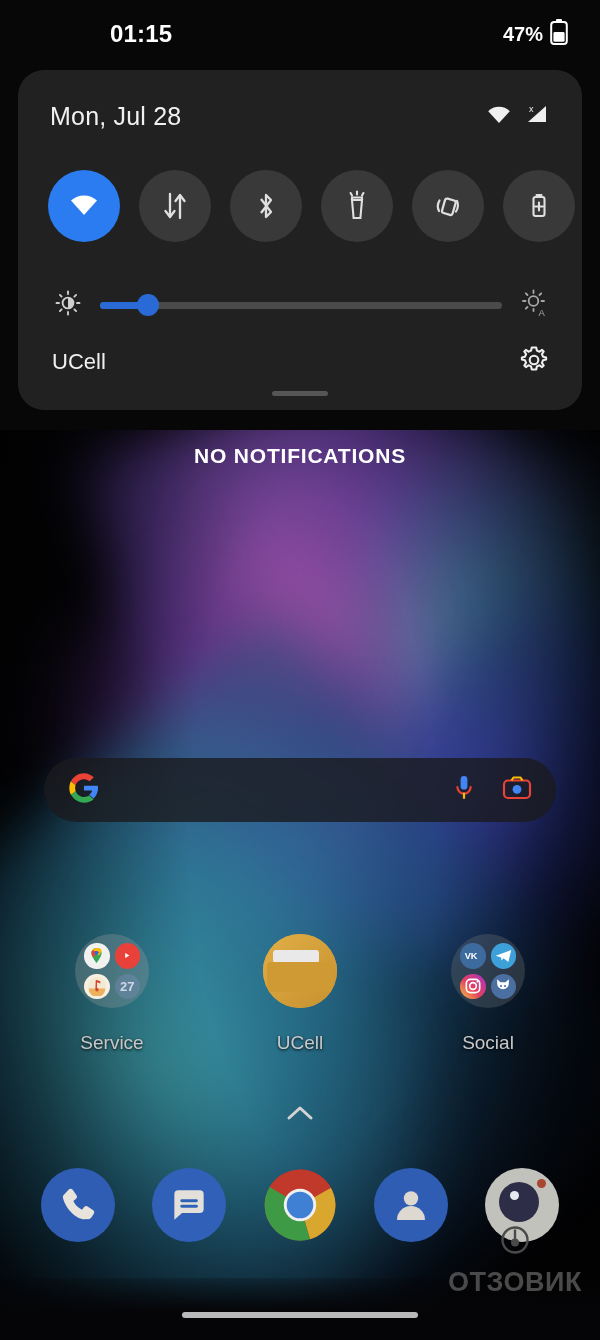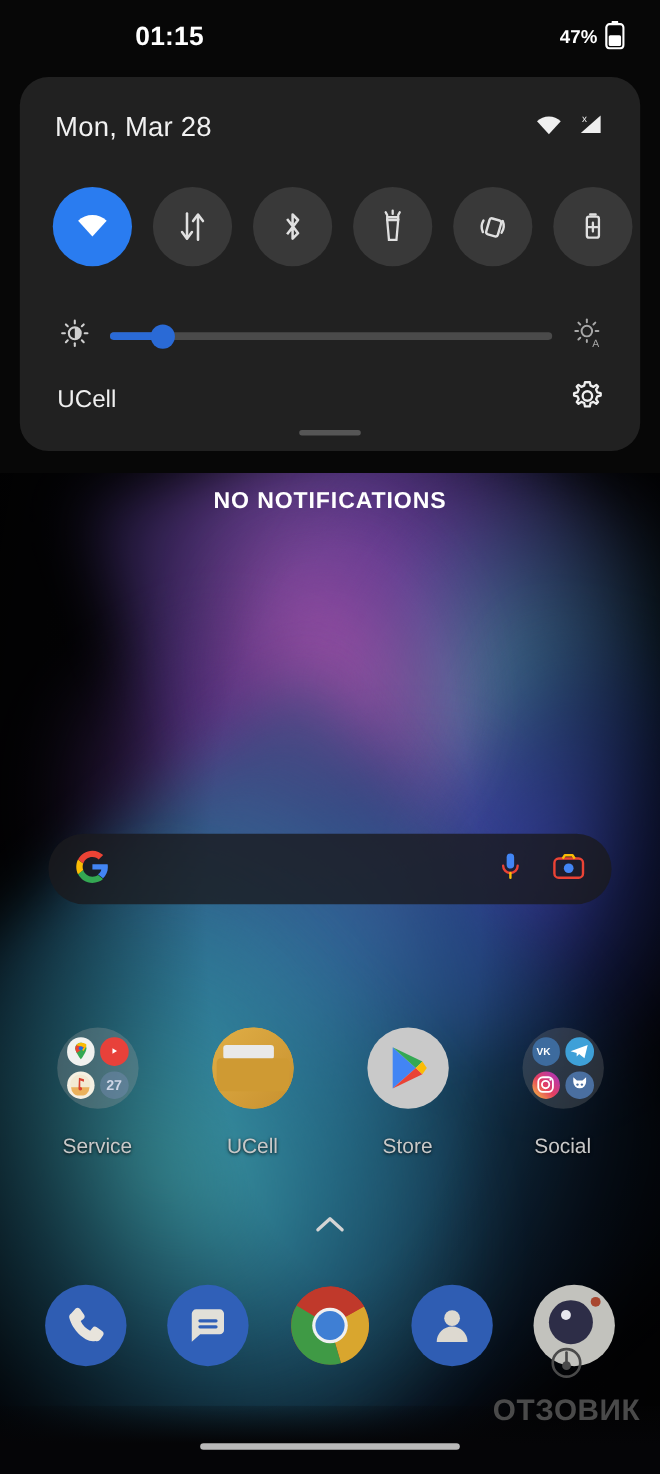--- a/index.html
+++ b/index.html
@@ -66,23 +66,23 @@
     background: radial-gradient(ellipse at 52% 62%, rgba(0,0,0,0) 28%, rgba(0,0,0,.5) 66%, rgba(0,0,0,.92) 100%); }
   .topdark { position:absolute; left:0; top:0; width:600px; height:430px; background:#070707; }
   .botdark { position:absolute; left:0; bottom:0; width:600px; height:62px;
     background: linear-gradient(to bottom, rgba(5,5,7,.2), rgba(5,5,7,1) 55%); }
 
   
   #statusbar {
     position: absolute; left:0; top:0; width:600px; height:68px;
     display:flex; align-items:center; color:#fff; z-index:20;
   }
-  #status-time { position:absolute; left:110px; font-size:24px; font-weight:600; letter-spacing:.2px;margin-left:13px; }
+  #status-time { position:absolute; left:110px; font-size:24px; font-weight:600; letter-spacing:.2px; }
   #status-right { position:absolute; right:32px; display:flex; align-items:center; gap:7px; }
-  #status-battery-text { font-size:17px; font-weight:600; }
+  #status-battery-text { font-size:20px; font-weight:600; }
 
   
   #qs-panel {
     position:absolute; left:18px; top:70px; width:564px; height:340px;
     background:#212121; border-radius:26px; z-index:15;
   }
   #qs-header { position:absolute; left:32px; top:32px; right:32px; display:flex; align-items:center; justify-content:space-between; }
   #qs-date { color:#f1f1f1; font-size:25px; letter-spacing:.2px; }
   #qs-status-icons { display:flex; align-items:center; gap:10px; }
   #qs-tiles { position:absolute; left:30px; top:100px; display:flex; gap:19px; }
@@ -177,21 +177,21 @@
           <rect x="1.2" y="3" width="15.6" height="22" rx="3" fill="none" stroke="#fff" stroke-width="2"></rect>
           <rect x="3.4" y="13" width="11.2" height="9.8" rx="1.4" fill="#fff"></rect>
         </svg>
       </span>
     </div>
   </div>
 
   <div id="qs-panel">
 
     <div id="qs-header">
-      <div id="qs-date">Mon, Mar 28</div>
+      <div id="qs-date">Mon, Jul 28</div>
       <div id="qs-status-icons">
         <span>
           <svg width="26" height="20" viewBox="0 0 26 20">
             <path d="M13 18 L2.2 6.2 A15.5 15.5 0 0 1 23.8 6.2 Z" fill="#efefef"></path>
           </svg>
         </span>
         <span>
           <svg width="28" height="24" viewBox="0 0 28 24">
             <path d="M24 3 L24 19 L6 19 Z" fill="#efefef"></path>
             <text x="7" y="9" font-size="9" fill="#efefef" font-family="Liberation Sans, sans-serif">x</text>
@@ -358,31 +358,20 @@
 
     <div class="app">
       <div class="app-icon" style="background:#d9a63c;">
         <div style="position:absolute;left:0;top:0;width:100%;height:100%;background:linear-gradient(135deg,#e0ae46,#c8912f);"></div>
         <div style="position:absolute;left:10px;top:16px;width:46px;height:13px;border-radius:3px;background:#e9e9e9;"></div>
         <div style="position:absolute;left:4px;top:28px;width:66px;height:30px;border-radius:4px;background:#cf9a33;"></div>
       </div>
       <div class="app-label">UCell</div>
     </div>
 
-    <div class="app">
-      <div class="app-icon" style="background:#c9c9c9;display:flex;align-items:center;justify-content:center;">
-        <svg width="40" height="42" viewBox="0 0 40 42">
-          <path d="M6 2 L27 20.8 L6 39.5 Z" fill="#4285F4"></path>
-          <path d="M6 2 L27 20.8 L33 15 Z" fill="#34A853"></path>
-          <path d="M6 39.5 L27 20.8 L33 26.6 Z" fill="#EA4335"></path>
-          <path d="M27 20.8 L33 15 L37 20.8 L33 26.6 Z" fill="#FBBC05"></path>
-        </svg>
-      </div>
-      <div class="app-label">Store</div>
-    </div>
 
     <div class="app">
       <div class="app-icon folder" style="background:rgba(130,130,130,.28);">
         <div class="folder-grid">
           <div class="mini" style="background:#3d6b9e;">
             <svg width="20" height="13" viewBox="0 0 24 14">
               <text x="2" y="11" font-size="11" font-weight="bold" fill="#fff" font-family="Liberation Sans, sans-serif">VK</text>
             </svg>
           </div>
           <div class="mini" style="background:#3ea0d8;">

